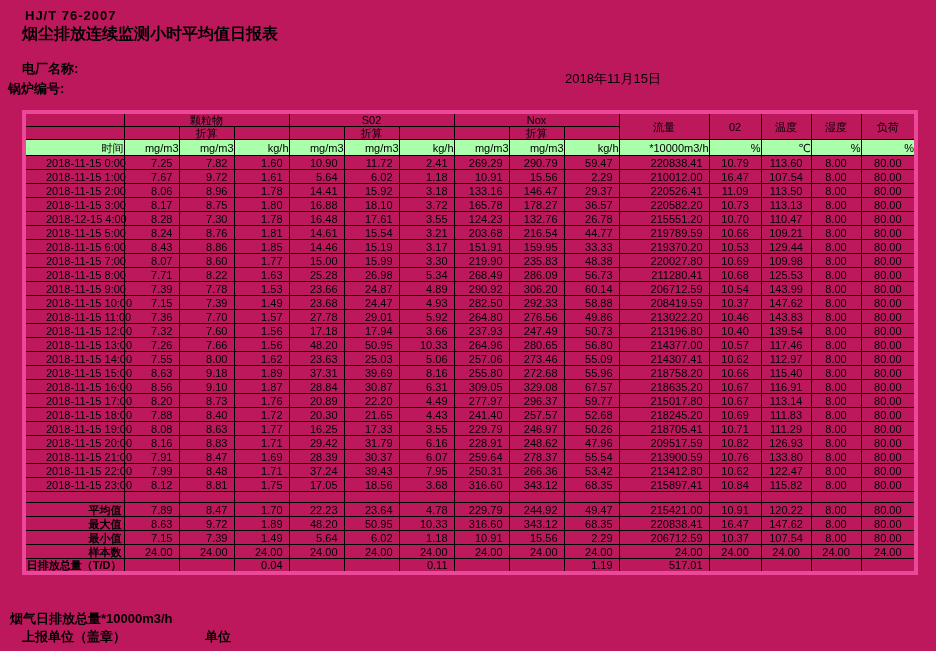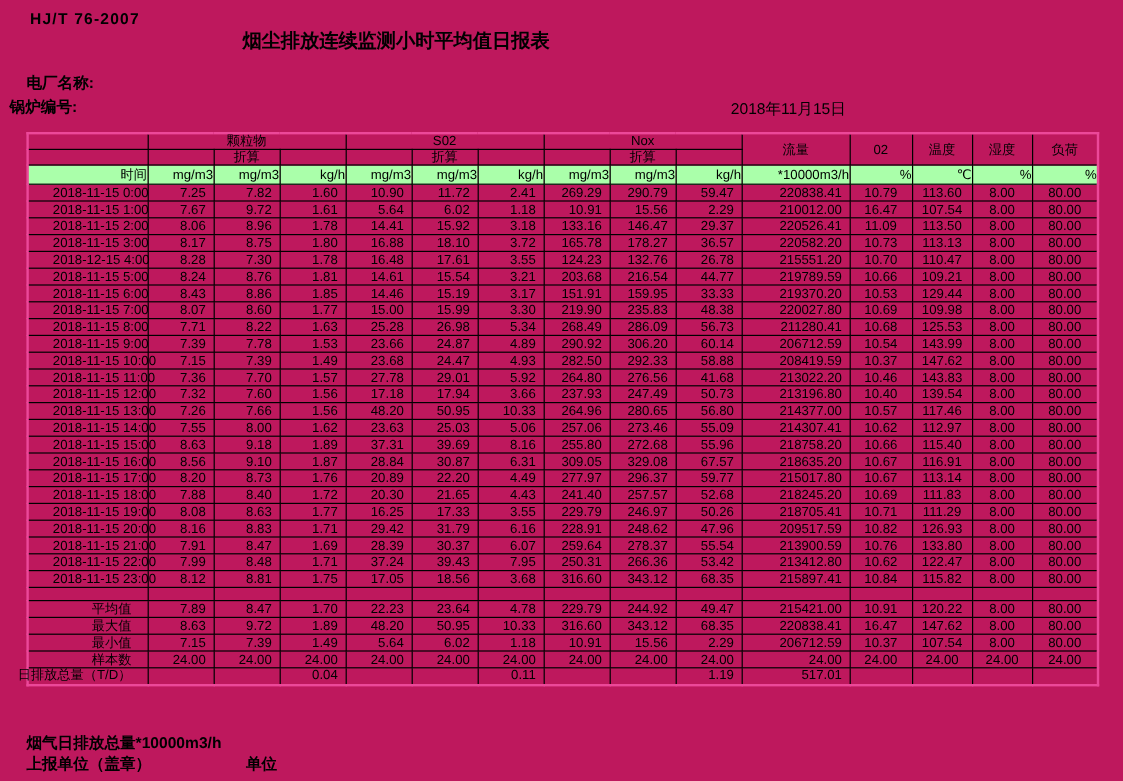--- a/index.html
+++ b/index.html
@@ -1,37 +1,37 @@
 <!DOCTYPE html>
 <html><head>
 <meta charset="utf-8">
 <style>
   * { margin:0; padding:0; box-sizing:border-box; }
   body { background:#fff; font-family:"Liberation Sans","DejaVu Sans",sans-serif; }
   .page { position:relative; width:936px; height:651px; background:#be185d; overflow:hidden; }
 
   .std-code { position:absolute; left:25px; top:8px; font-size:13px; font-weight:bold; letter-spacing:1px; }
-  .report-title { position:absolute; left:22px; top:24px; width:616px; text-align:center; font-size:16px; font-weight:bold; }
+  .report-title { position:absolute; left:22px; top:24px; width:616px; text-align:left; font-size:16px; font-weight:bold; }
   .plant-label { position:absolute; left:22px; top:60px; font-size:13px; font-weight:bold; }
   .boiler-label { position:absolute; left:8px; top:80px; font-size:13px; font-weight:bold; }
-  .report-date { position:absolute; left:565px; top:82px; font-size:13px;margin-left:44px; }
+  .report-date { position:absolute; left:565px; top:70px; font-size:13px; }
 
-  table.mon { position:absolute; left:22px; top:110px; width:892px; border-collapse:collapse; table-layout:fixed; border:2px solid #ec4899; }
+  table.mon { position:absolute; left:22px; top:110px; width:892px; border-collapse:collapse; table-layout:fixed; border:4px solid #ec4899; }
   table.mon th, table.mon td { border:1px solid #000; font-size:11px; line-height:12px; font-weight:normal; overflow:visible; }
   .hrow1 th, .hrow2 th { height:13px; text-align:center; }
   .unit-row th { height:16px; background:#aaffaa; text-align:right; border-bottom:2px solid #000; }
   tbody td { height:14px; }
   .c-time { text-align:center; white-space:nowrap;padding-left:20px; }
   .c-num { text-align:right; padding-right:6px; white-space:nowrap; }
   .c-mid { text-align:center; white-space:nowrap; }
   .c-label { white-space:nowrap; }
-  .c-label .lbl { float:right; white-space:nowrap; padding-right:13px; }
+  .c-label .lbl { float:right; white-space:nowrap; padding-right:2px;font-weight:bold; }
   tr.spacer-row td { height:11px; }
 
-  .foot1 { position:absolute; left:22px; top:610px; font-size:13px; font-weight:bold; }
+  .foot1 { position:absolute; left:10px; top:610px; font-size:13px; font-weight:bold; }
   .foot2 { position:absolute; left:22px; top:628px; font-size:13px; font-weight:bold; }
   .foot3 { position:absolute; left:205px; top:628px; font-size:13px; font-weight:bold; }
 </style>
 </head>
 <body>
 
 <div class="page">
   <div class="std-code">HJ/T 76-2007</div>
   <div class="report-title">烟尘排放连续监测小时平均值日报表</div>
   <div class="plant-label">电厂名称:</div>
@@ -289,21 +289,21 @@
         <tr>
           <td class="c-time">2018-11-15 11:00</td>
           <td class="c-num">7.36</td>
           <td class="c-num">7.70</td>
           <td class="c-num">1.57</td>
           <td class="c-num">27.78</td>
           <td class="c-num">29.01</td>
           <td class="c-num">5.92</td>
           <td class="c-num">264.80</td>
           <td class="c-num">276.56</td>
-          <td class="c-num">41.68</td>
+          <td class="c-num">49.86</td>
           <td class="c-num">213022.20</td>
           <td class="c-mid">10.46</td>
           <td class="c-mid">143.83</td>
           <td class="c-mid">8.00</td>
           <td class="c-mid">80.00</td>
         </tr>
         <tr>
           <td class="c-time">2018-11-15 12:00</td>
           <td class="c-num">7.32</td>
           <td class="c-num">7.60</td>

